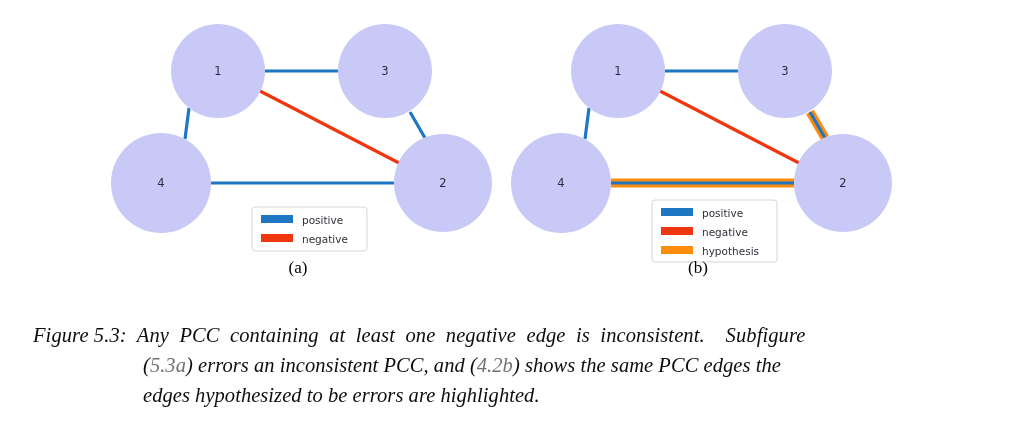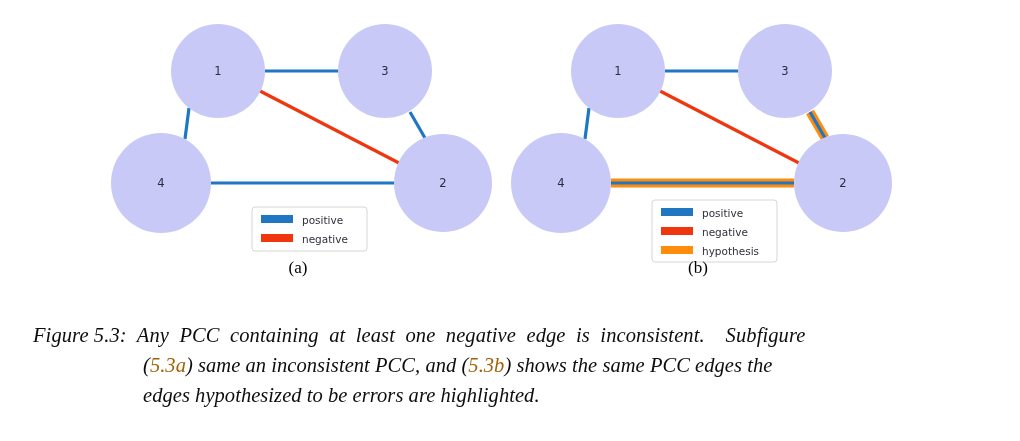--- a/index.html
+++ b/index.html
@@ -79,21 +79,21 @@
     width: 1020px;
     font-family: "Liberation Serif", serif;
     font-size: 20.5px;
     line-height: 30px;
     color: #0d0d0d;
     white-space: pre;
   }
   .cap-line-1 { top: 18px;  padding-left: 33px; letter-spacing: 0.1px; }
   .cap-line-2 { top: 48px;  padding-left: 143px; letter-spacing: 0.05px; }
   .cap-line-3 { top: 78px;  padding-left: 143px; letter-spacing: 0.05px; }
-  .ref-red { color: #a16207; }
+  .ref-red { color: #737373; }
 </style>
 </head>
 <body>
 
 <div id="figure-area">
 
   <div class="subfig" id="subfig-a">
     <svg class="graph-svg" viewBox="0 0 500 265">
 
       <g>
@@ -163,15 +163,15 @@
         <text class="legend-text" x="302" y="250.5" dominant-baseline="central">hypothesis</text>
       </g>
     </svg>
     <div class="subfig-label">(b)</div>
   </div>
 
 </div>
 
 <div id="caption">
   <div class="cap-line cap-line-1">Figure 5.3:  Any  PCC  containing  at  least  one  negative  edge  is  inconsistent.    Subfigure</div>
-  <div class="cap-line cap-line-2"><span>(</span><span class="ref-red">5.3a</span><span>) same an inconsistent PCC, and (</span><span class="ref-red">5.3b</span><span>) shows the same PCC edges the</span></div>
+  <div class="cap-line cap-line-2"><span>(</span><span class="ref-red">5.3a</span><span>) errors an inconsistent PCC, and (</span><span class="ref-red">4.2b</span><span>) shows the same PCC edges the</span></div>
   <div class="cap-line cap-line-3">edges hypothesized to be errors are highlighted.</div>
 </div>
 
 </body></html>

